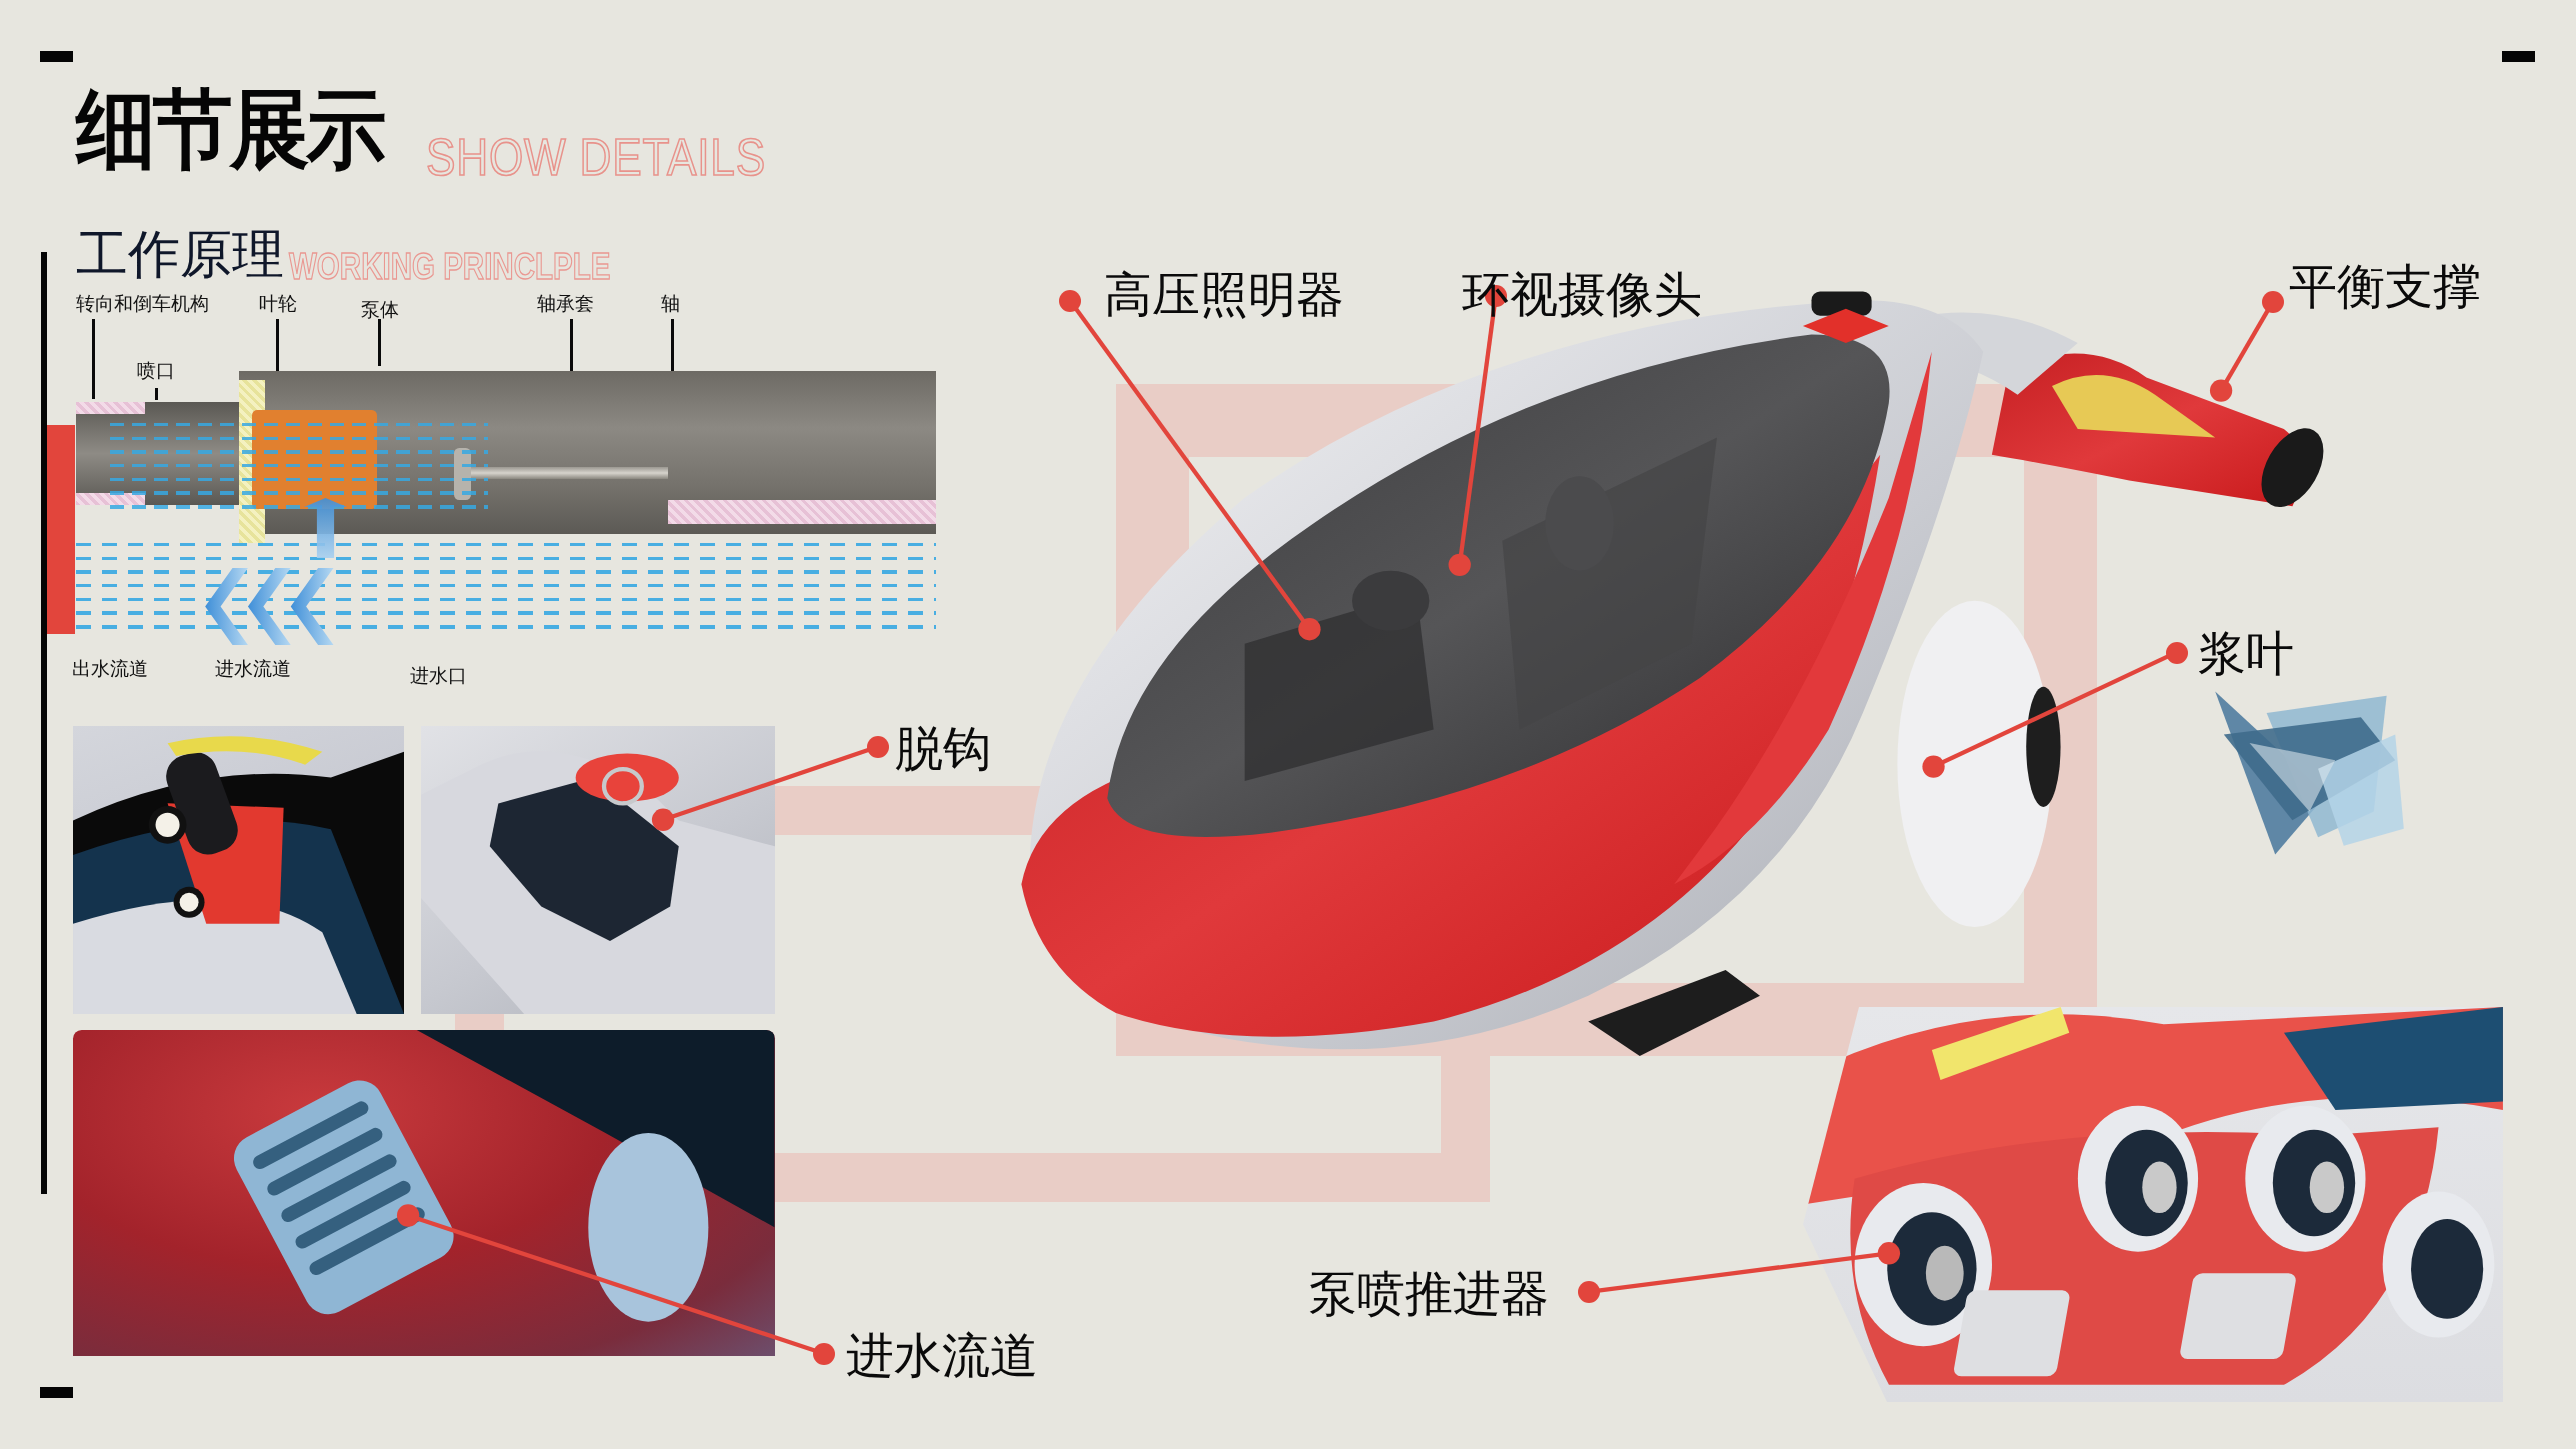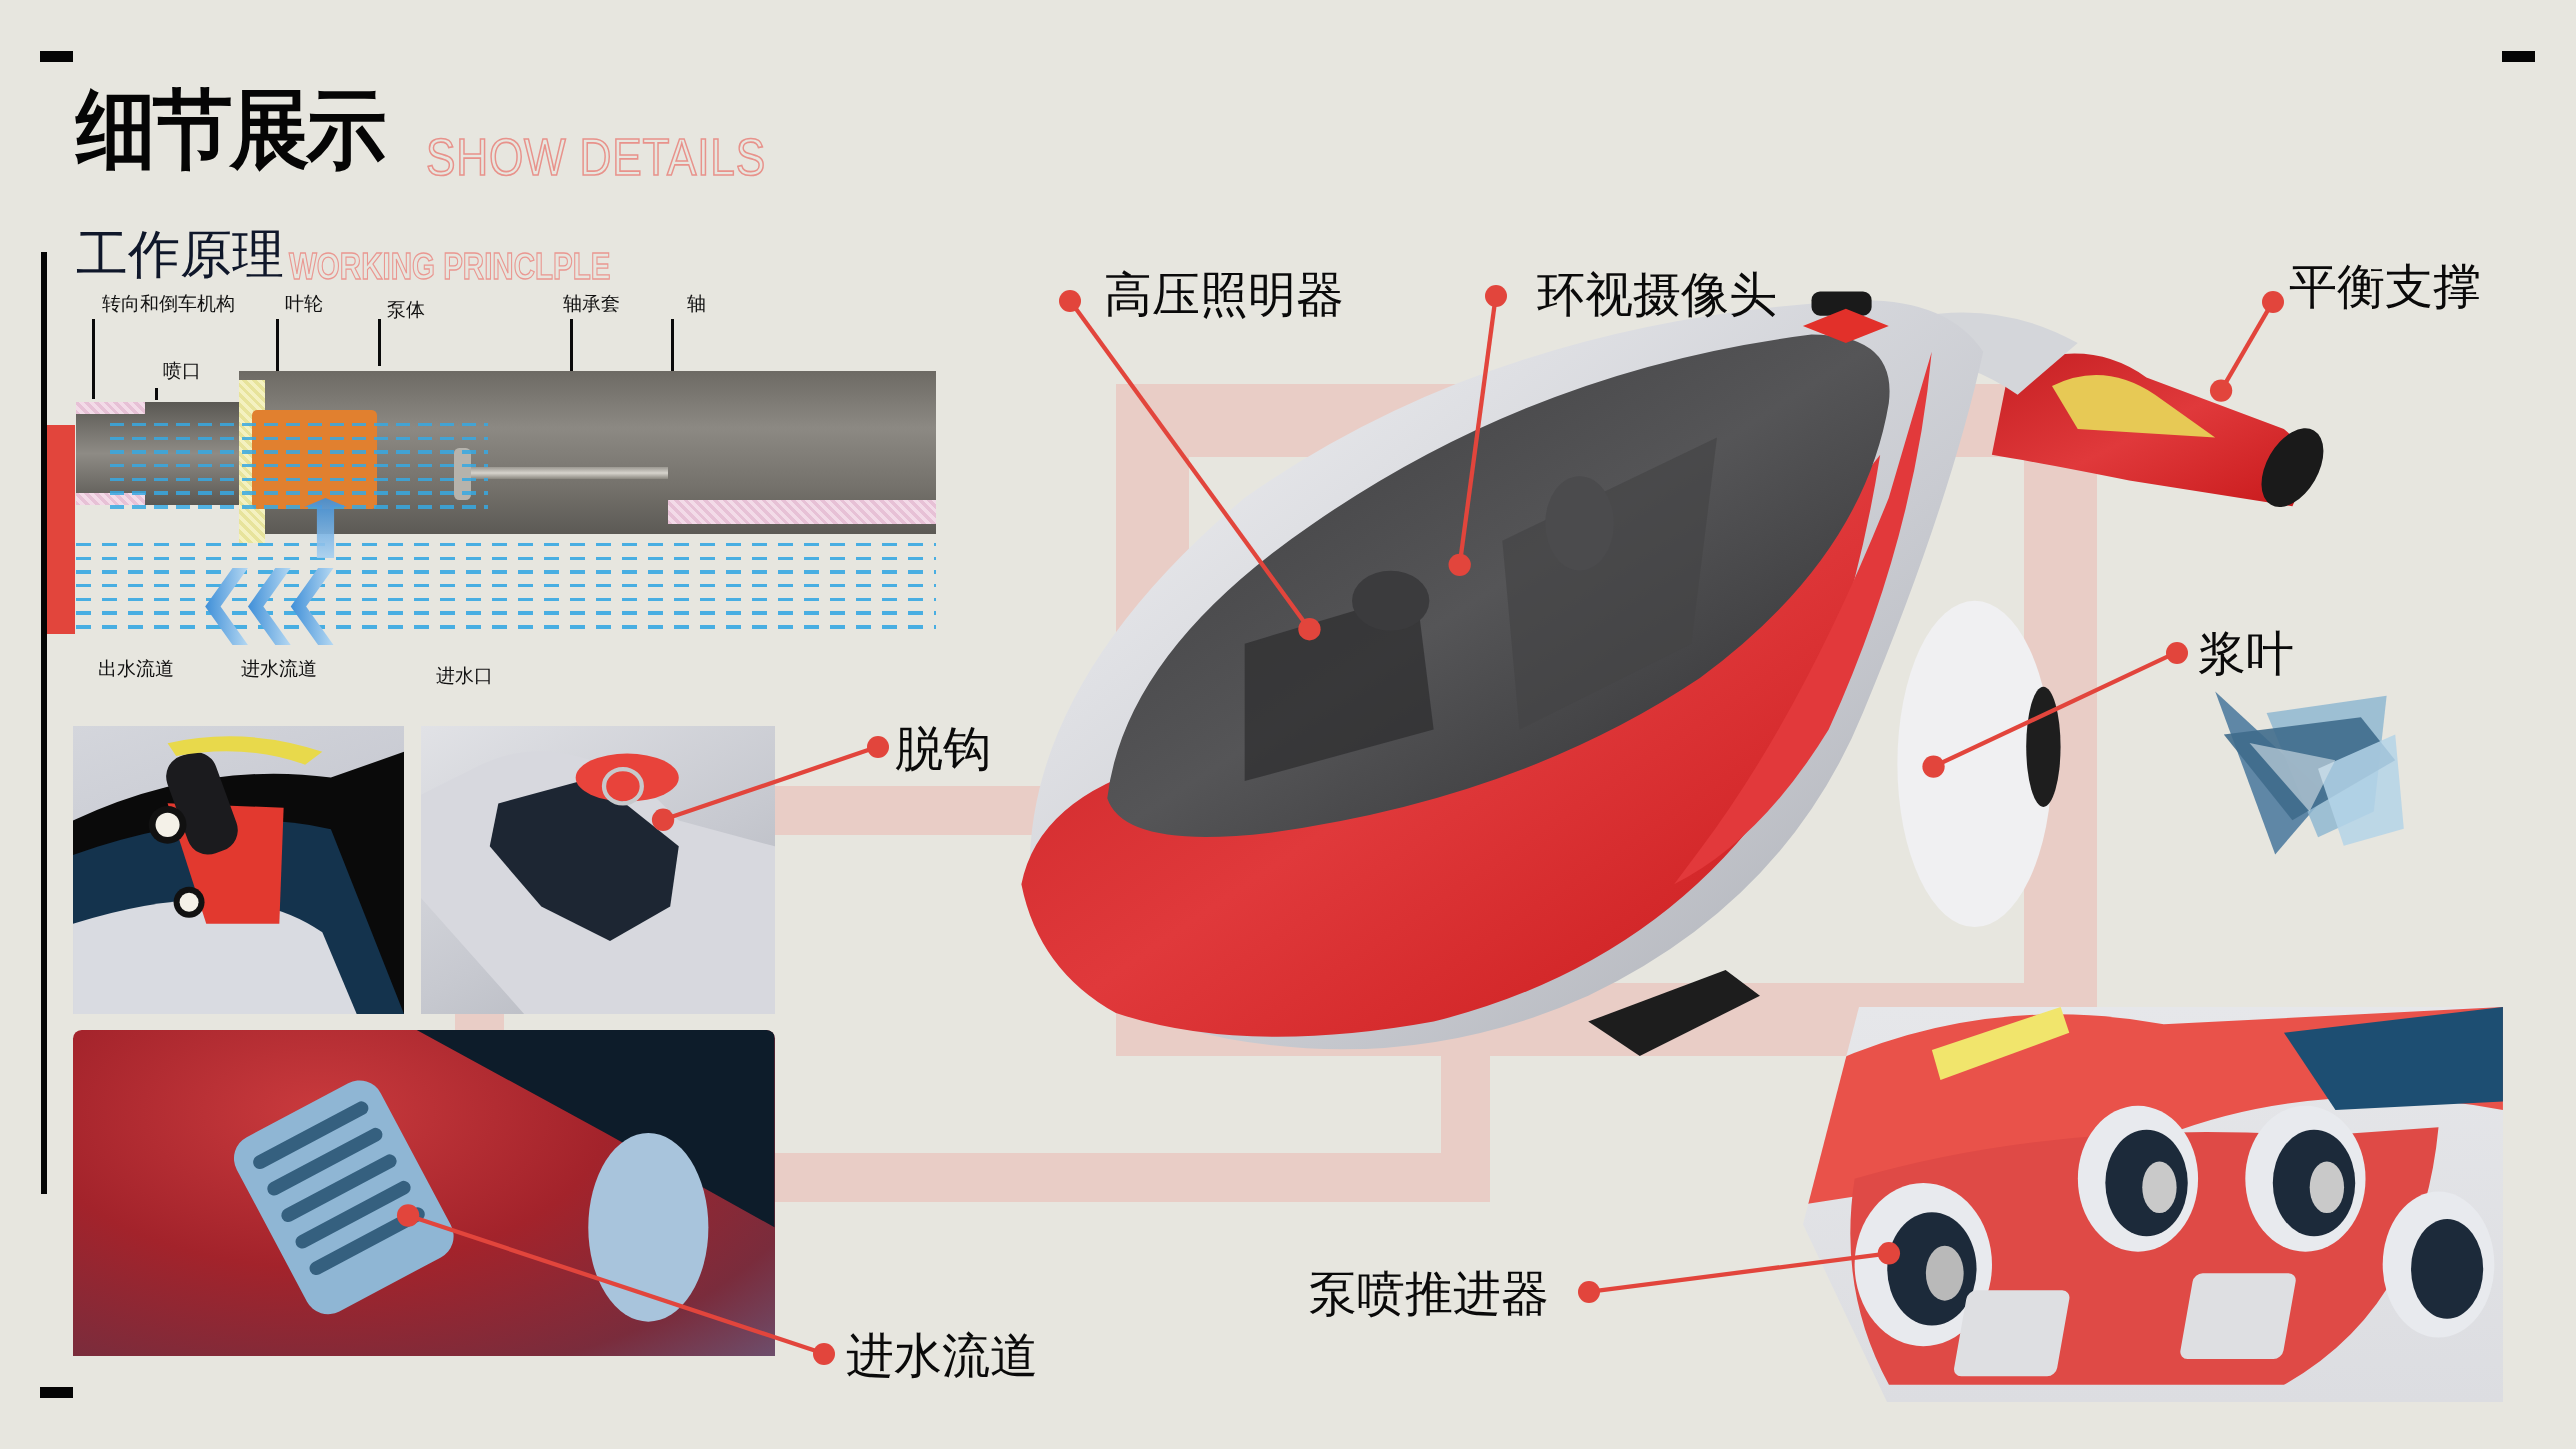--- a/index.html
+++ b/index.html
@@ -33,21 +33,21 @@
                 background:repeating-linear-gradient(180deg,transparent 0 10.3px,transparent 10.3px 11px),
                            repeating-linear-gradient(90deg,#37a9e3 0 15.5px,transparent 15.5px 26px);
                 -webkit-mask:repeating-linear-gradient(180deg,#000 0 3.4px,transparent 3.4px 13.7px);
                 mask:repeating-linear-gradient(180deg,#000 0 3.4px,transparent 3.4px 13.7px); opacity:.9; }
   .inner-flow { position:absolute; left:34px; top:52px; width:378px; height:86px;
                 background:repeating-linear-gradient(90deg,#37a9e3 0 13.7px,transparent 13.7px 22px);
                 -webkit-mask:repeating-linear-gradient(180deg,#000 0 3.4px,transparent 3.4px 13.7px);
                 mask:repeating-linear-gradient(180deg,#000 0 3.4px,transparent 3.4px 13.7px); opacity:.85; }
   .inlet-arrow { position:absolute; left:228px; top:127px; width:43px; height:60px;
                  background:linear-gradient(180deg,#3f8fd8,#a7d0f0); clip-path:polygon(0 15%,50% 0,100% 15%,70% 15%,70% 100%,30% 100%,30% 15%); opacity:.9;}
-  .diagram-label { position:absolute; font-size:19px; line-height:1; color:#111; white-space:nowrap;margin-left:26px; }
+  .diagram-label { position:absolute; font-size:19px; line-height:1; color:#111; white-space:nowrap; }
   .leader-v { position:absolute; width:3.4px; background:#0a0a0a; }
 
   
   .panel { position:absolute; overflow:hidden; }
   .panel-a { left:73px; top:726px; width:331px; height:288px;
              background:linear-gradient(160deg,#d4d6dc 0%,#c9cbd3 40%,#e6e7eb 70%,#bfc1c8 100%); }
   .panel-b { left:421px; top:726px; width:354px; height:288px;
              background:linear-gradient(150deg,#e1e2e6 0%,#c7c9d0 55%,#aeb1b9 100%); clip-path:polygon(0 0,100% 0,100% 100%,0 100%); }
   .panel-c { left:73px; top:1030px; width:702px; height:326px;
              background:radial-gradient(ellipse at 35% 25%,#c93a3d 0%,#a3232b 45%,#7a2c3c 80%,#6d4e6c 100%);
@@ -259,21 +259,21 @@
       <circle cx="772" cy="955" r="13"></circle>
       <circle cx="475" cy="1416" r="13"></circle>
     <circle cx="2200" cy="1460" r="13"></circle>
   </g>
 </svg>
 
 <div class="dot" style="left:1070px;top:301px"></div>
 <div class="callout-label" style="left:1104px;top:270px">高压照明器</div>
 
 <div class="dot" style="left:1496px;top:296px"></div>
-<div class="callout-label" style="left:1537px;top:270px">环视摄像头</div>
+<div class="callout-label" style="left:1462px;top:270px">环视摄像头</div>
 
 <div class="dot" style="left:2273px;top:302px"></div>
 <div class="callout-label" style="left:2289px;top:262px">平衡支撑</div>
 
 <div class="dot" style="left:2177px;top:653px"></div>
 <div class="callout-label" style="left:2198px;top:629px">浆叶</div>
 
 <div class="dot" style="left:878px;top:747px"></div>
 <div class="callout-label" style="left:895px;top:724px">脱钩</div>
 

